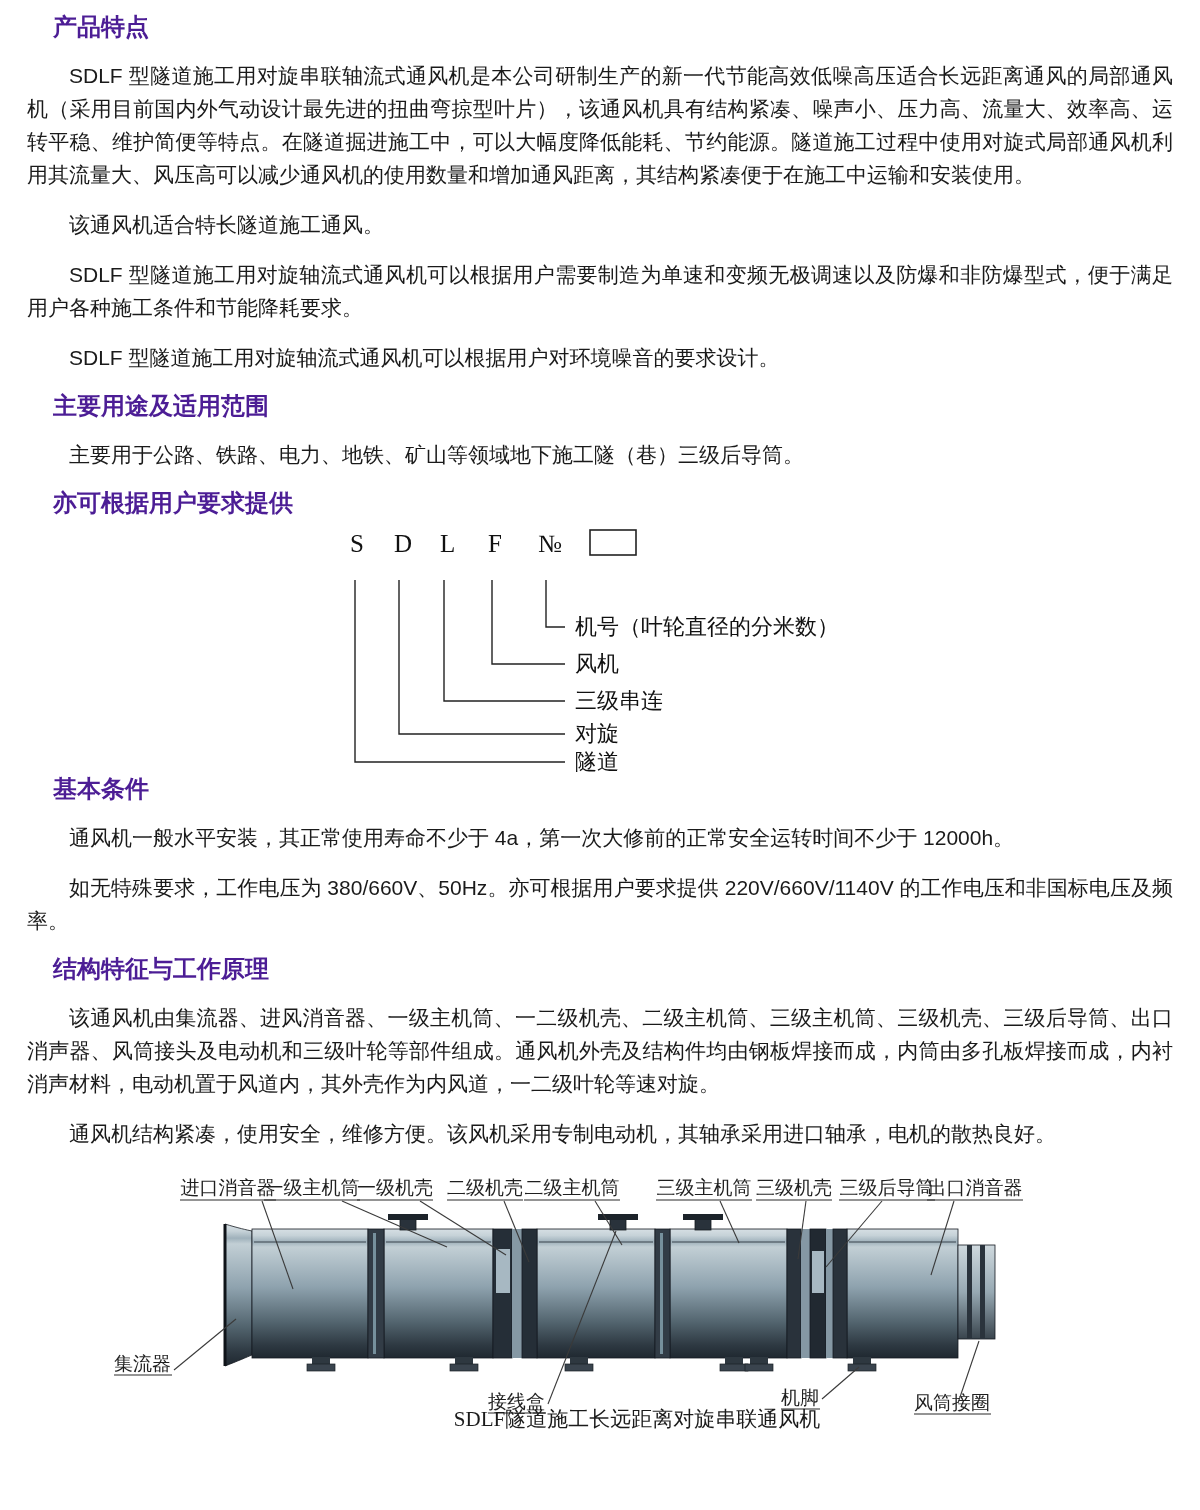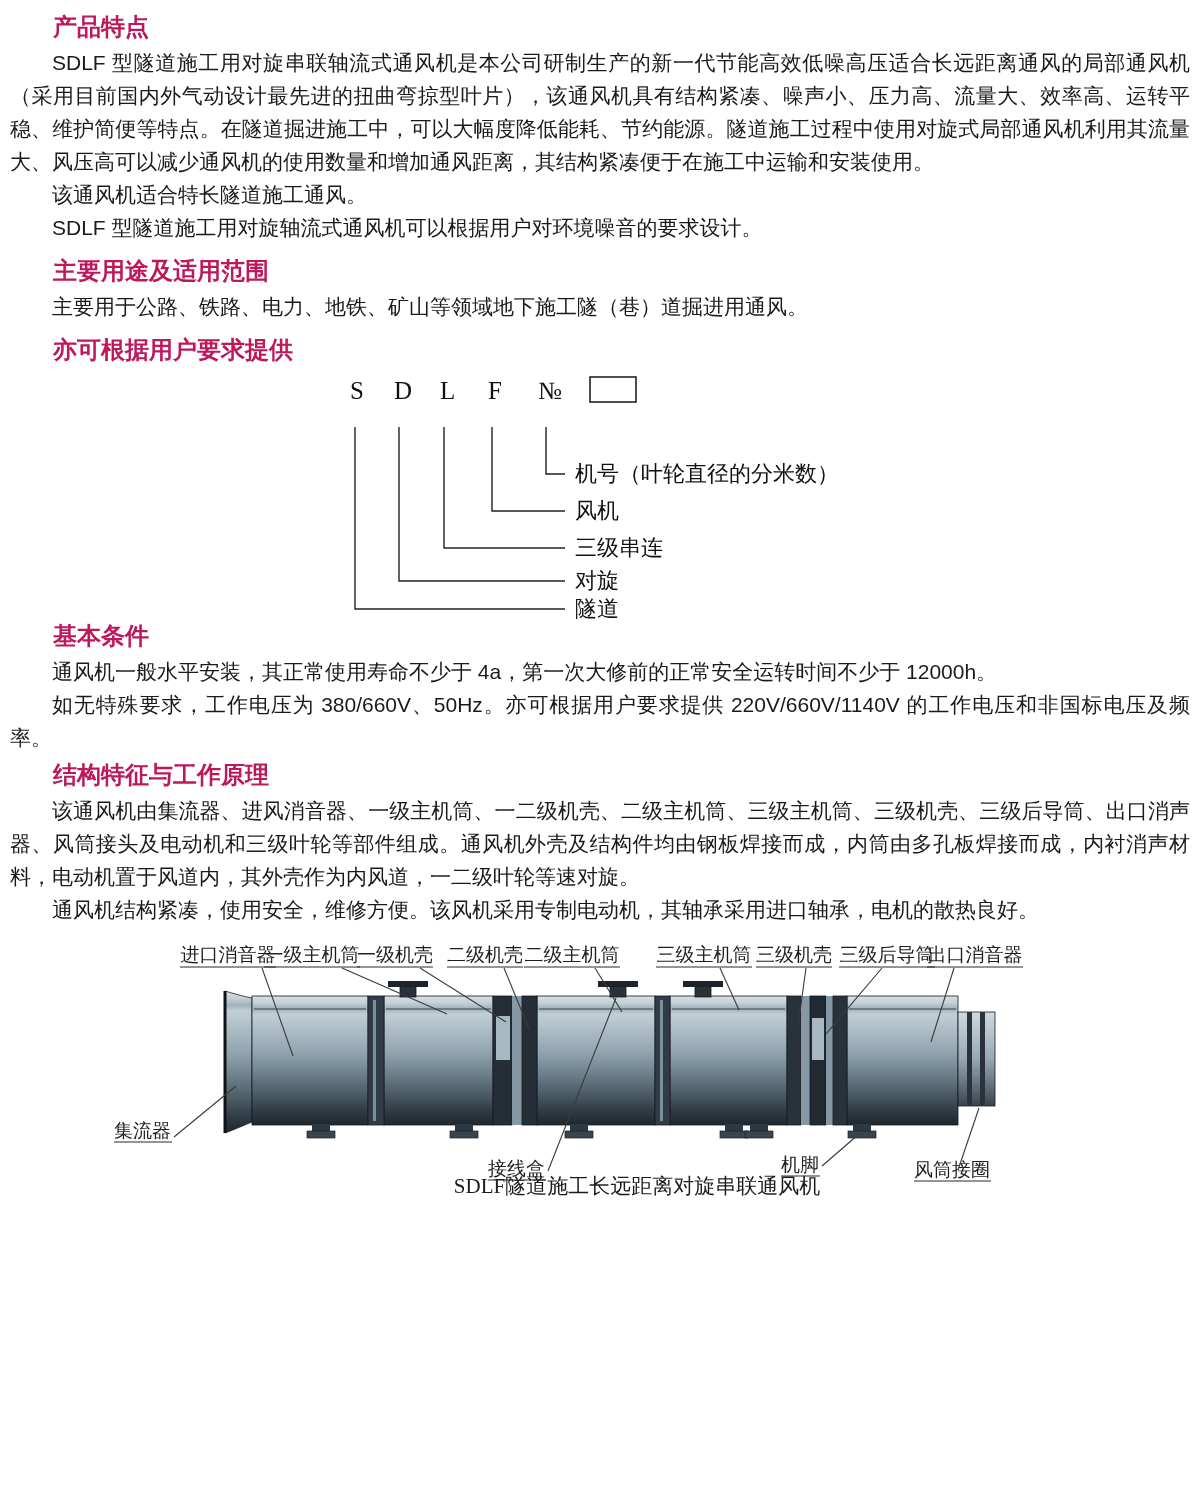--- a/index.html
+++ b/index.html
@@ -5,25 +5,25 @@
   html,body{margin:0;padding:0;background:#ffffff;}
   body{
     width:1200px;height:1510px;box-sizing:border-box;
     padding:0 10px;overflow:hidden;
     font-family:"Liberation Sans",sans-serif;
     font-size:21px;line-height:33px;color:#1a1a1a;
   }
   .sec-h{
     font-family:"Liberation Sans",sans-serif;
     font-size:24px;line-height:30px;font-weight:bold;
-    color:#be185d;margin:12px 0 4px 43px;
+    color:#4c1d95;margin:12px 0 4px 43px;
   }
   .sec-h.tight{margin-top:0;}
   .sec-h.small-gap{margin-top:6px;}
-  p.body-para{margin:0;text-indent:2em;text-align:justify;}
+  p.body-para{margin:17px;text-indent:2em;text-align:justify;}
   svg{display:block;}
   .model-svg{margin:0;}
   .fan-svg{margin-top:8px;}
   .diag-line{fill:none;stroke:#222222;stroke-width:1.4px;}
   .diag-letter{font-family:"Liberation Serif",serif;font-size:25px;fill:#111111;}
   .diag-label{font-family:"Liberation Sans",sans-serif;font-size:22px;fill:#111111;}
   .fig-label{font-family:"Liberation Serif",serif;font-size:19px;fill:#1f1f1f;}
   .fig-caption{font-family:"Liberation Serif",serif;font-size:21px;fill:#1b1b1b;}
   .leader{stroke:#3a3a3a;stroke-width:1.1px;fill:none;}
   .underl{stroke:#2a2a2a;stroke-width:1.2px;}
@@ -31,24 +31,25 @@
   .panel-line{stroke:#1b242c;stroke-opacity:.5;stroke-width:1.5px;}
 </style>
 </head>
 <body>
 
 <div>
 
   <h2 class="sec-h">产品特点</h2>
   <p class="body-para">SDLF 型隧道施工用对旋串联轴流式通风机是本公司研制生产的新一代节能高效低噪高压适合长远距离通风的局部通风机（采用目前国内外气动设计最先进的扭曲弯掠型叶片），该通风机具有结构紧凑、噪声小、压力高、流量大、效率高、运转平稳、维护简便等特点。在隧道掘进施工中，可以大幅度降低能耗、节约能源。隧道施工过程中使用对旋式局部通风机利用其流量大、风压高可以减少通风机的使用数量和增加通风距离，其结构紧凑便于在施工中运输和安装使用。</p>
   <p class="body-para">该通风机适合特长隧道施工通风。</p>
+  <p class="body-para">SDLF 型隧道施工用对旋轴流式通风机可以根据用户需要制造为单速和变频无极调速以及防爆和非防爆型式，便于满足用户各种施工条件和节能降耗要求。</p>
   <p class="body-para">SDLF 型隧道施工用对旋轴流式通风机可以根据用户对环境噪音的要求设计。</p>
 
   <h2 class="sec-h">主要用途及适用范围</h2>
-  <p class="body-para">主要用于公路、铁路、电力、地铁、矿山等领域地下施工隧（巷）道掘进用通风。</p>
+  <p class="body-para">主要用于公路、铁路、电力、地铁、矿山等领域地下施工隧（巷）三级后导筒。</p>
 
   <h2 class="sec-h">亦可根据用户要求提供</h2>
 
   <svg class="model-svg" width="1180" height="252" viewBox="0 0 1180 252">
 
     <text class="diag-letter" x="340" y="30">S</text>
     <text class="diag-letter" x="384" y="30">D</text>
     <text class="diag-letter" x="430" y="30">L</text>
     <text class="diag-letter" x="478" y="30">F</text>
     <text class="diag-letter" x="528" y="30">№</text>

